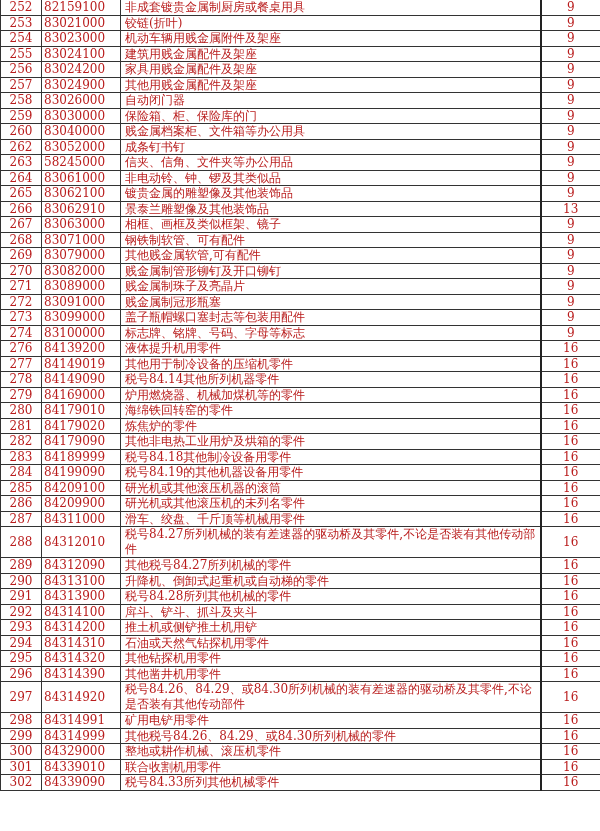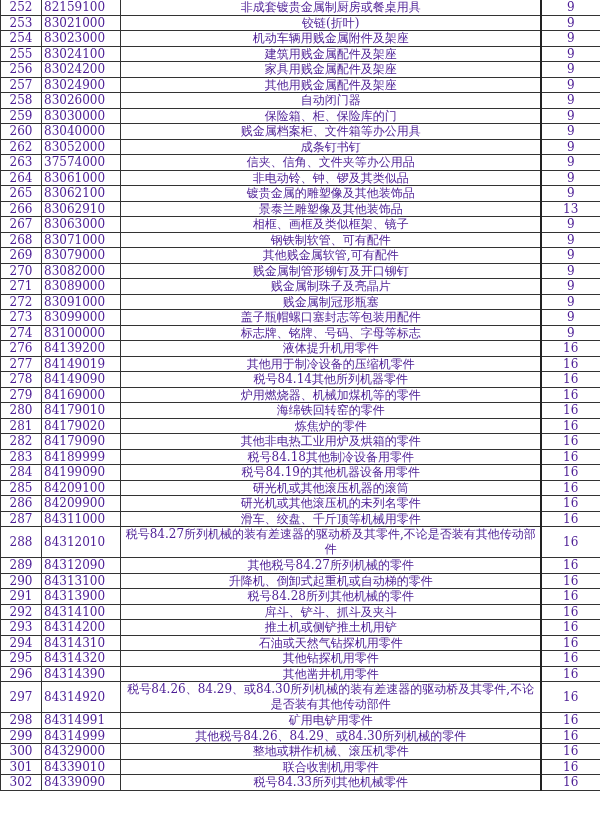--- a/index.html
+++ b/index.html
@@ -3,38 +3,38 @@
 <meta charset="utf-8">
 <style>
   html, body { margin: 0; padding: 0; background: #ffffff; }
   body { width: 600px; height: 831px; overflow: hidden; }
   table {
     border-collapse: collapse;
     width: 600px;
     table-layout: fixed;
     font-family: "DejaVu Serif", "Liberation Serif", serif;
     font-size: 12px;
-    color: #4c1d95;
+    color: #b91c1c;
     margin-top: -1px;
   }
   col.c-no { width: 41px; }
   col.c-code { width: 79px; }
   col.c-desc { width: 420px; }
   col.c-rate { width: 60px; }
   td {
     border: 1px solid #333;
     padding: 0 3px;
     height: 14.5px;
     line-height: 14.5px;
     white-space: nowrap;
     overflow: hidden;
   }
   td.no { text-align: center; }
   td.code { text-align: left; padding-left: 2px; margin-left: 39px; }
-  td.desc { text-align: center; padding-left: 4px; }
+  td.desc { text-align: left; padding-left: 4px; }
   td.rate { text-align: center; border-left: 2px solid #222; }
   tr.tall td { height: 30px; line-height: 15px; }
   tr.tall td.desc { white-space: normal; }
 </style>
 </head>
 <body>
 
 <table>
   <colgroup>
     <col class="c-no">
@@ -98,21 +98,21 @@
         <td class="rate">9</td>
       </tr>
       <tr>
         <td class="no">262</td>
         <td class="code">83052000</td>
         <td class="desc">成条钉书钉</td>
         <td class="rate">9</td>
       </tr>
       <tr>
         <td class="no">263</td>
-        <td class="code">37574000</td>
+        <td class="code">58245000</td>
         <td class="desc">信夹、信角、文件夹等办公用品</td>
         <td class="rate">9</td>
       </tr>
       <tr>
         <td class="no">264</td>
         <td class="code">83061000</td>
         <td class="desc">非电动铃、钟、锣及其类似品</td>
         <td class="rate">9</td>
       </tr>
       <tr>

